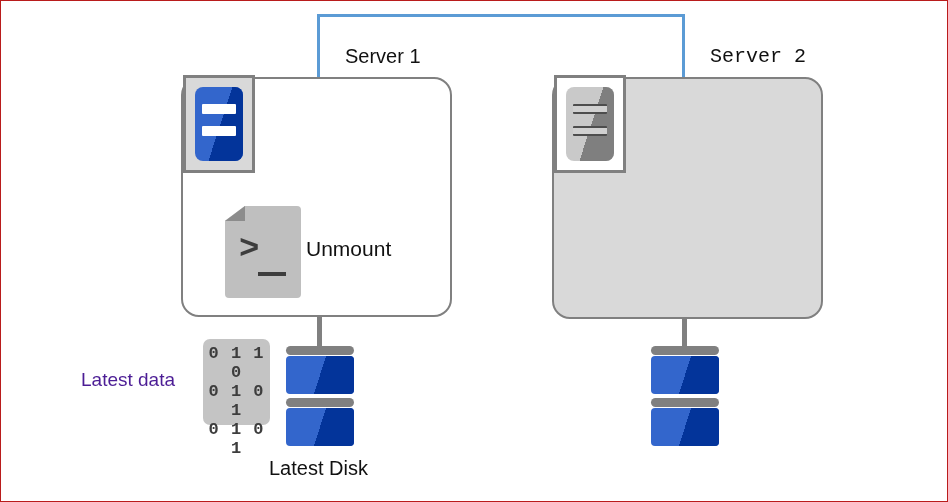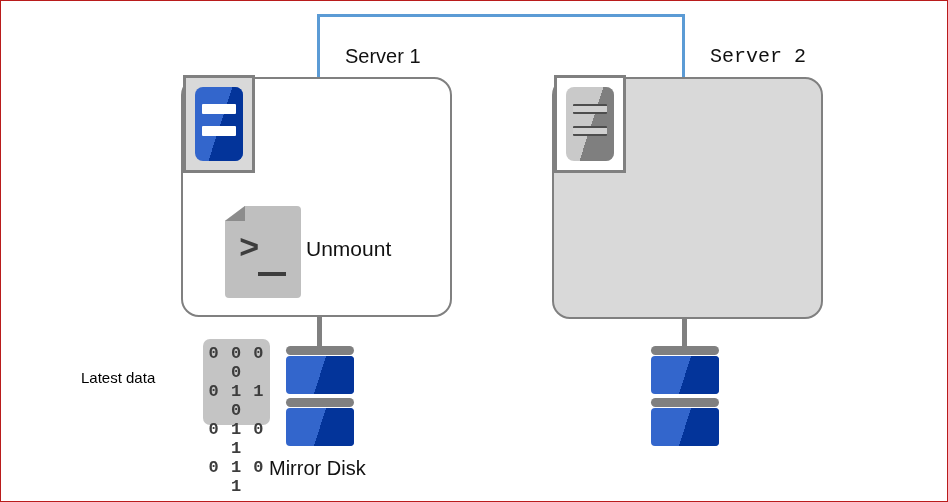--- a/index.html
+++ b/index.html
@@ -197,22 +197,22 @@
     font-size: 17px;
     font-weight: bold;
     color: #3d3d3d;
     letter-spacing: 1px;
     line-height: 19px;
   }
   .latest-label {
     position: absolute;
     left: 80px;
     top: 368px;
-    font-size: 15px;
-    color: #000000;
+    font-size: 19px;
+    color: #4c1d95;
     white-space: nowrap;
   }
 
   
   .disk-stack { position: absolute; width: 68px; }
   .disk-stack.left  { left: 285px; top: 345px; }
   .disk-stack.right { left: 650px; top: 345px; }
 
   .disk-cap {
     width: 68px;
@@ -289,21 +289,20 @@
   <div class="badge standby">
     <div class="badge-body">
       <div class="badge-wedge"></div>
       <div class="badge-bar b1"></div>
       <div class="badge-bar b2"></div>
     </div>
   </div>
 
   <div class="latest-label">Latest data</div>
   <div class="binary-block">
-    <div>0 0 0 0</div>
     <div>0 1 1 0</div>
     <div>0 1 0 1</div>
     <div>0 1 0 1</div>
   </div>
 
   <div class="disk-stem left"></div>
   <div class="disk-stem right"></div>
 
   <div class="disk-stack left">
     <div class="disk-cap"></div>
@@ -314,15 +313,15 @@
   </div>
 
   <div class="disk-stack right">
     <div class="disk-cap"></div>
     <div class="disk-body"></div>
     <div class="disk-gap"></div>
     <div class="disk-cap"></div>
     <div class="disk-body"></div>
   </div>
 
-  <div class="mirror-label">Mirror Disk</div>
+  <div class="mirror-label">Latest Disk</div>
 
 </div>
 
 </body></html>

